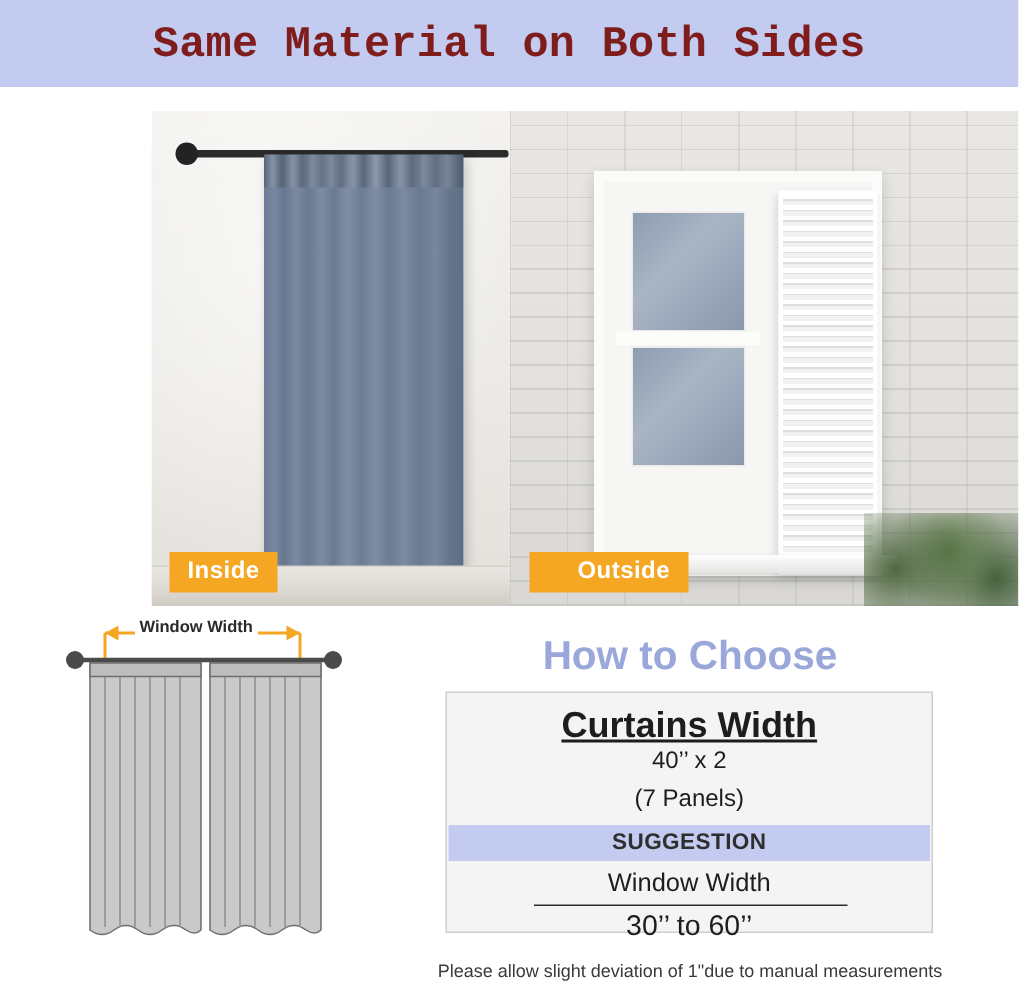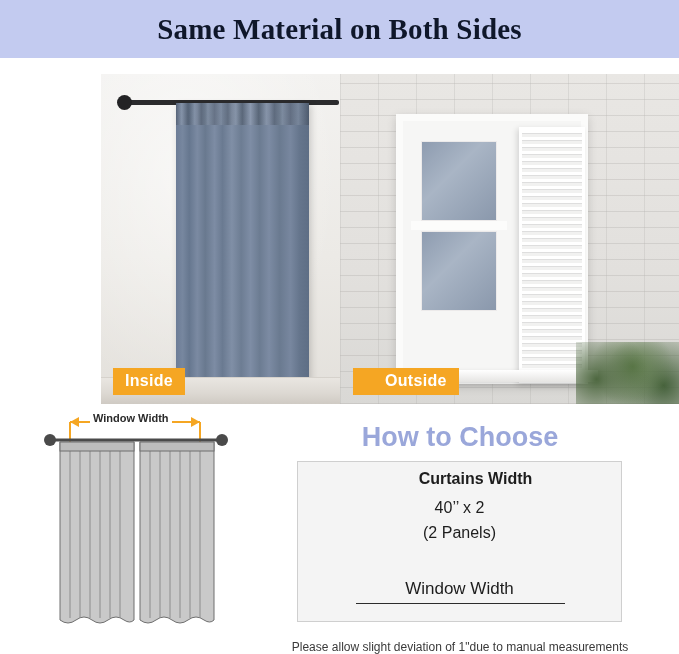--- a/index.html
+++ b/index.html
@@ -26,26 +26,26 @@
     left: 0;
     top: 0;
     width: 679px;
     height: 58px;
     background: #c3cbf0;
     display: flex;
     align-items: center;
     justify-content: center;
   }
   .banner-title {
-    color: #0f172a;
+    color: #7f1d1d;
     font-size: 29px;
     font-weight: bold;
     letter-spacing: 0.2px;
     text-align: center;
-    font-family: Liberation Serif, serif;
+    font-family: Liberation Mono, monospace;
   }
 
   
   .photo-panel {
     position: absolute;
     left: 101px;
     top: 58px;
     width: 644px;
     height: 330px;
     overflow: hidden;
@@ -257,23 +257,24 @@
     background: #f4f4f4;
     border: 1px solid #cfcfcf;
     box-sizing: border-box;
   }
   .box-row {
     text-align: center;
     color: #1d1d1d;
   }
   .row-curtains-width {
     position: absolute;
-    left: 16px; top: 8px; width: 100%;
-    font-size: 16px;
-    font-weight: bold;
+    left: 0; top: 8px; width: 100%;
+    font-size: 24px;
+    font-weight: bold;
+    text-decoration: underline;
   }
   .row-size {
     position: absolute;
     left: 0; top: 37px; width: 100%;
     font-size: 16px;
   }
   .row-panels {
     position: absolute;
     left: 0; top: 62px; width: 100%;
     font-size: 16px;
@@ -390,20 +391,22 @@
       <rect x="110" y="30" width="74" height="9" fill="#bdbdbd" stroke="#6f6f6f" stroke-width="1"></rect>
     </svg>
     <div class="measure-label">Window Width</div>
   </div>
 
   <div class="howto">
     <div class="howto-title">How to Choose</div>
     <div class="howto-box">
       <div class="box-row row-curtains-width">Curtains Width</div>
       <div class="box-row row-size">40’’ x 2</div>
-      <div class="box-row row-panels">(2 Panels)</div>
+      <div class="box-row row-panels">(7 Panels)</div>
+      <div class="box-row row-suggestion">SUGGESTION</div>
       <div class="box-row row-window-width">Window Width</div>
       <div class="divider-line"></div>
+      <div class="box-row row-range">30’’ to 60’’</div>
     </div>
     <div class="footnote">Please allow slight deviation of 1"due to manual measurements</div>
   </div>
 
 </div>
 
 </body></html>

